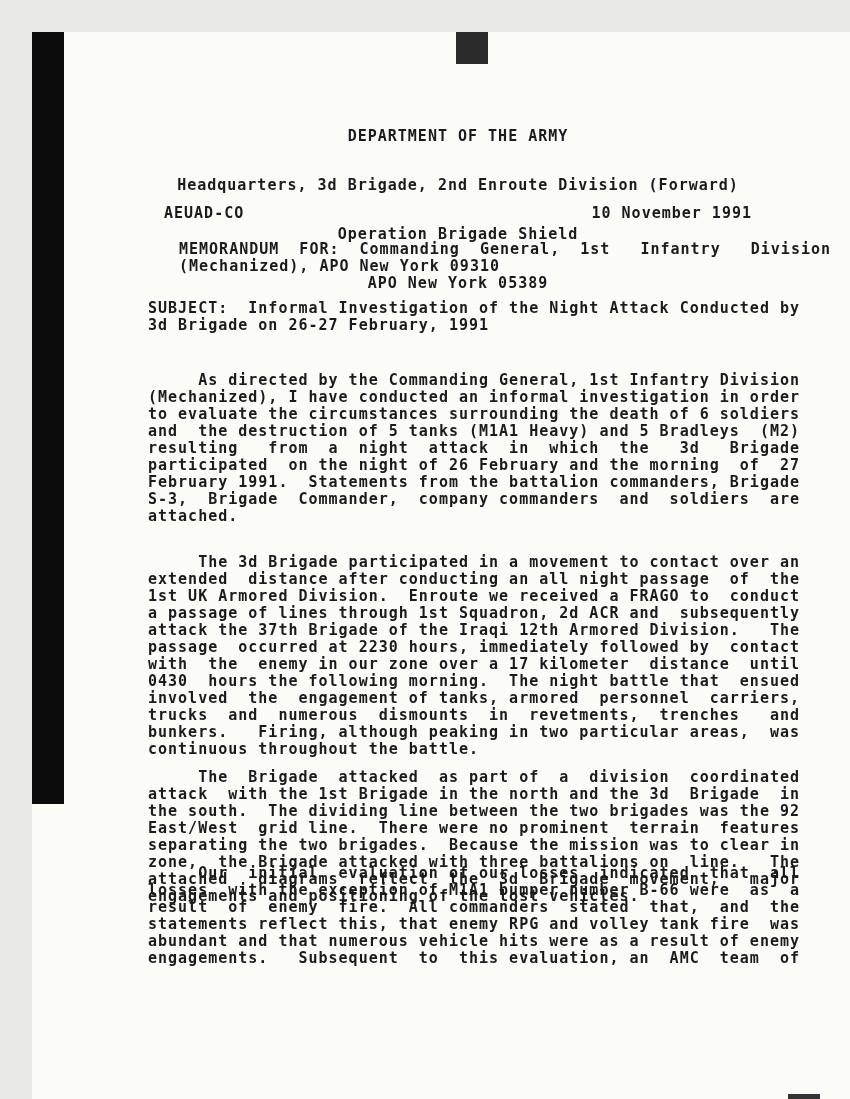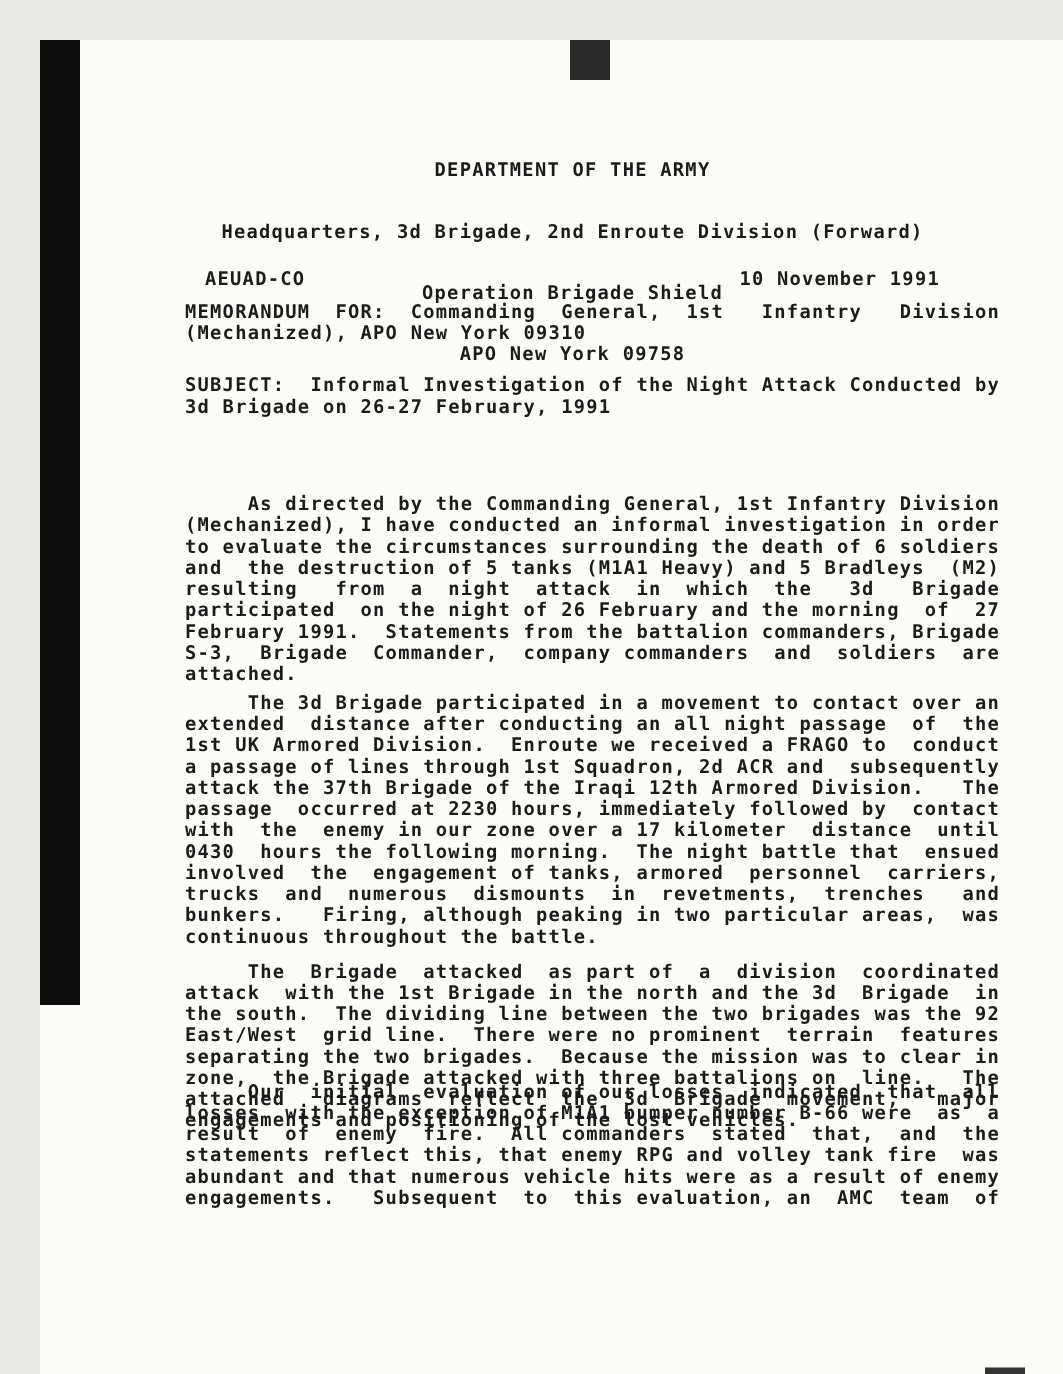--- a/index.html
+++ b/index.html
@@ -24,29 +24,29 @@
   .letterhead {
     position: absolute;
     left: 100px;
     top: 64px;
     width: 652px;
     text-align: center;
   }
   .symbol-date {
     position: absolute;
     left: 100px;
-    top: 151px;
+    top: 141px;
     width: 652px;
     display: flex;
     justify-content: space-between;
   }
   .block { position: absolute; left: 100px; }
-  .memo-for { top: 193px; }
+  .memo-for { top: 193px; margin-left: 31px; }
   .subject  { top: 252px; }
-  .p1 { top: 347px; }
+  .p1 { top: 324px; }
   .p2 { top: 506px; }
   .p3 { top: 721px; }
   .p4 { top: 817px; }
 
   
   .artifact { position: absolute; background: #0c0c0c; }
   .left-line  { left: 0; top: 0; width: 3px; height: 772px; }
   .left-blob  { left: 0; top: 452px; width: 6px; height: 54px; border-radius: 0 3px 3px 0; }
   .top-tick   { left: 424px; top: 0; width: 2px; height: 9px; background: #2a2a2a; }
   .bottom-dot { left: 423px; top: 1086px; width: 3px; height: 5px; background: #6a6a6a; }
@@ -60,21 +60,21 @@
   <div class="artifact left-line"></div>
   <div class="artifact left-blob"></div>
   <div class="artifact top-tick"></div>
   <div class="artifact bottom-dot"></div>
   <div class="artifact br-line"></div>
 
   <div class="letterhead">
     <div class="lh-line">DEPARTMENT OF THE ARMY</div>
     <div class="lh-line">Headquarters, 3d Brigade, 2nd Enroute Division (Forward)</div>
     <div class="lh-line">Operation Brigade Shield</div>
-    <div class="lh-line">APO New York 09758</div>
+    <div class="lh-line">APO New York 05389</div>
   </div>
 
   <div class="symbol-date">
     <span>AEUAD-CO</span>
     <span>10 November 1991</span>
   </div>
 
   <pre class="block memo-for">MEMORANDUM  FOR:  Commanding  General,  1st   Infantry   Division
 (Mechanized), APO New York 09310</pre>
 

